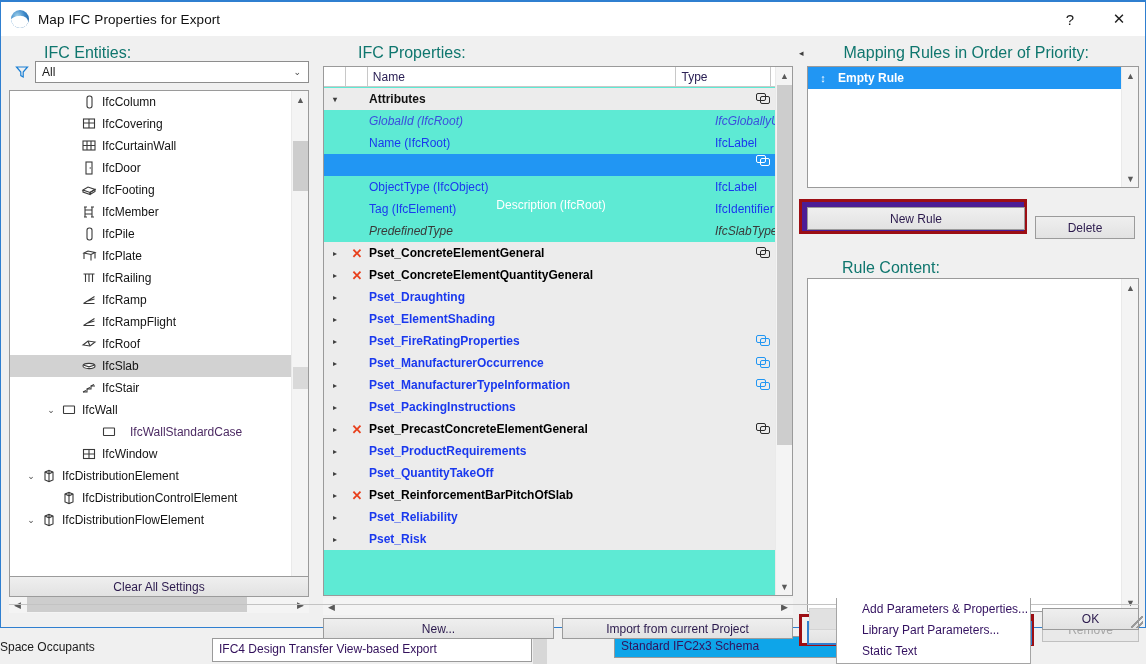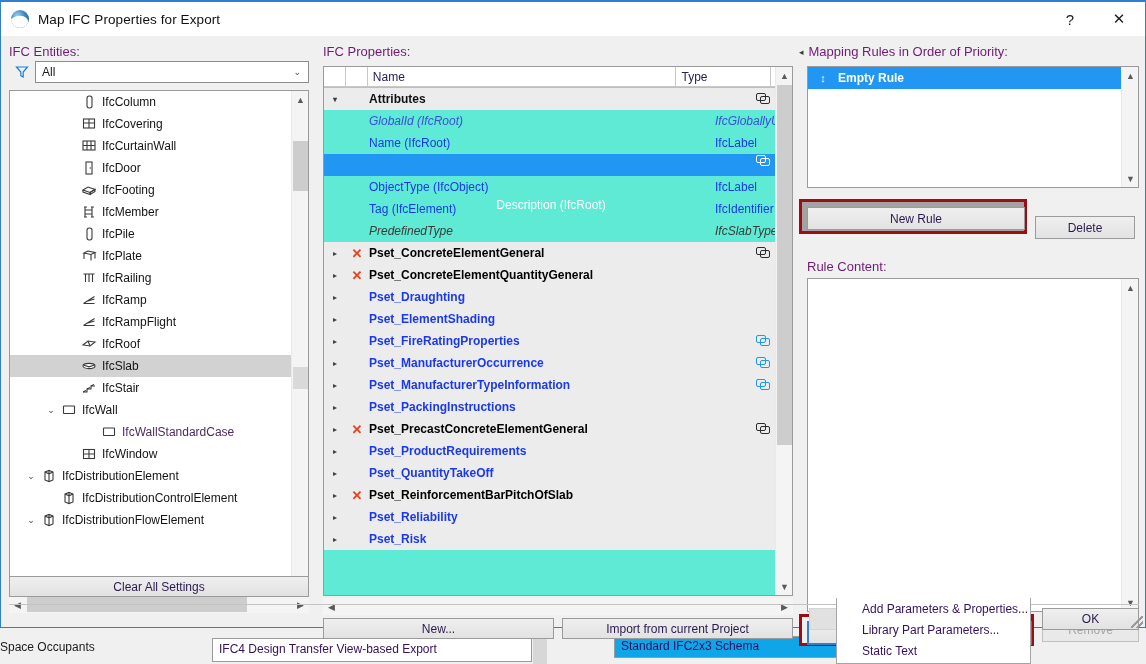--- a/index.html
+++ b/index.html
@@ -70,21 +70,21 @@
     margin-left: 9px; font-size: 13.5px; color: #111; letter-spacing: 0.1px;
   }
   #title-buttons { position: absolute; right: 0; top: 0; height: 34px; display: flex; }
   .title-btn {
     width: 46px; height: 34px; display: flex; align-items: center; justify-content: center;
     font-size: 15px; color: #1a1a1a; background: transparent;
   }
   .title-btn.close { width: 52px; }
 
   
-  .panel-label { font-size: 13px; color: #701a75; }
+  .panel-label { font-size: 16px; color: #0f766e; margin-left: 35px; }
   .btn {
     background: linear-gradient(#efefef,#e2e2e2);
     border: 1px solid #9b9b9b;
     font-family: "Liberation Sans", sans-serif;
     font-size: 12px; color: #2b1a4d;
     display: flex; align-items: center; justify-content: center;
     cursor: default;
   }
   .btn.disabled { color: #a6a6a6; background: #e9e9e9; border-color: #c0c0c0; }
   .listbox { background: #ffffff; border: 1px solid #9a9a9a; }
@@ -133,21 +133,21 @@
   }
   #entity-tree-inner { position: absolute; left: 0; top: 0; width: 283px; height: 100%; }
   .tree-row {
     height: 22px; display: flex; align-items: center; font-size: 12px; color: #141414;
     white-space: nowrap;
   }
   .tree-row.selected { background: #d2d2d2; }
   .tree-row .twisty { width: 14px; text-align: center; font-size: 9px; color: #4d4d4d; flex: 0 0 14px; }
   .tree-row .ic { width: 22px; flex: 0 0 22px; display: flex; align-items: center; justify-content: center; }
   .tree-row .lbl { padding-left: 2px; }
-  .tree-row .lbl.purple { color: #4c2a63; }
+  .tree-row .lbl.purple { color: #4c2a63; margin-left: 8px; }
 
   #left-hscroll { position: absolute; left: 0; top: 552px; width: 300px; height: 17px; }
   #clear-all-btn { position: absolute; left: 8px; top: 574px; width: 300px; height: 21px; }
 
   
   #mid-panel { position: absolute; left: 322px; top: 42px; width: 470px; height: 560px; }
   #mid-label { position: absolute; left: 0; top: 0; }
   #props-box {
     position: absolute; left: 0; top: 22px; width: 470px; height: 530px;
     background: #5eead4; border: 1px solid #9a9a9a; overflow: hidden;
@@ -196,21 +196,21 @@
     position: absolute; left: 8px; top: 22px; width: 332px; height: 122px;
     background: #ffffff; border: 1px solid #9a9a9a; overflow: hidden;
   }
   #rule-row-0 {
     height: 22px; background: #2196f3; color: #ffffff; display: flex; align-items: center;
     font-size: 12px; font-weight: bold; width: 315px;
   }
   #rule-row-0 .grip { width: 30px; flex: 0 0 30px; text-align: center; font-size: 11px; }
   #new-rule-wrap {
     position: absolute; left: 0; top: 155px; width: 228px; height: 35px;
-    border: 3px solid #9c0e14; background: #a3a3a3;
+    border: 3px solid #9c0e14; background: #4c1d95;
   }
   #btn-new-rule { position: absolute; left: 5px; top: 5px; width: 218px; height: 23px; }
   #btn-delete { position: absolute; left: 236px; top: 172px; width: 100px; height: 23px; text-align: center; }
   #rule-content-label { position: absolute; left: 8px; top: 215px; }
   #rule-content-box {
     position: absolute; left: 8px; top: 234px; width: 332px; height: 334px;
     background: #ffffff; border: 1px solid #9a9a9a; overflow: hidden;
   }
   #add-content-wrap {
     position: absolute; left: 0px; top: 570px; width: 235px; height: 32px;

